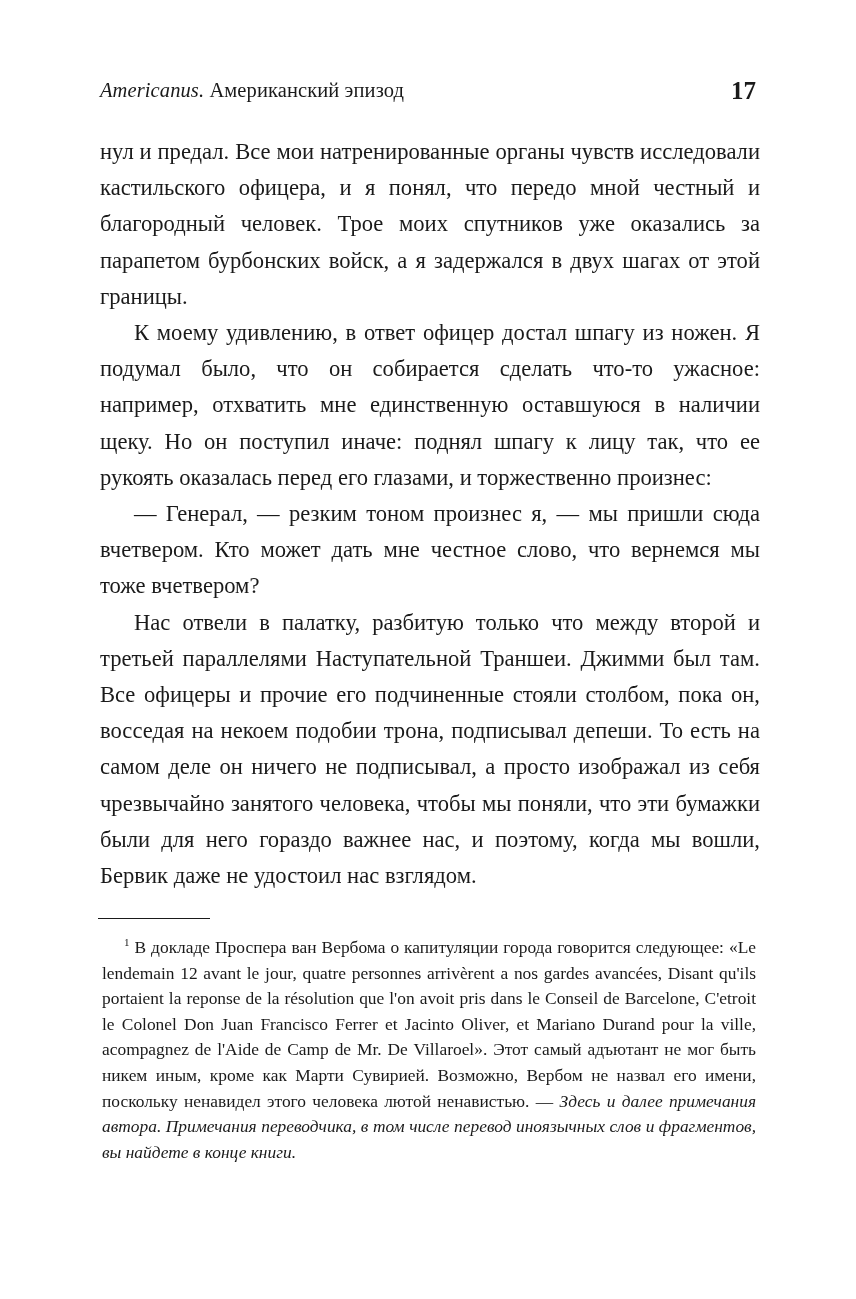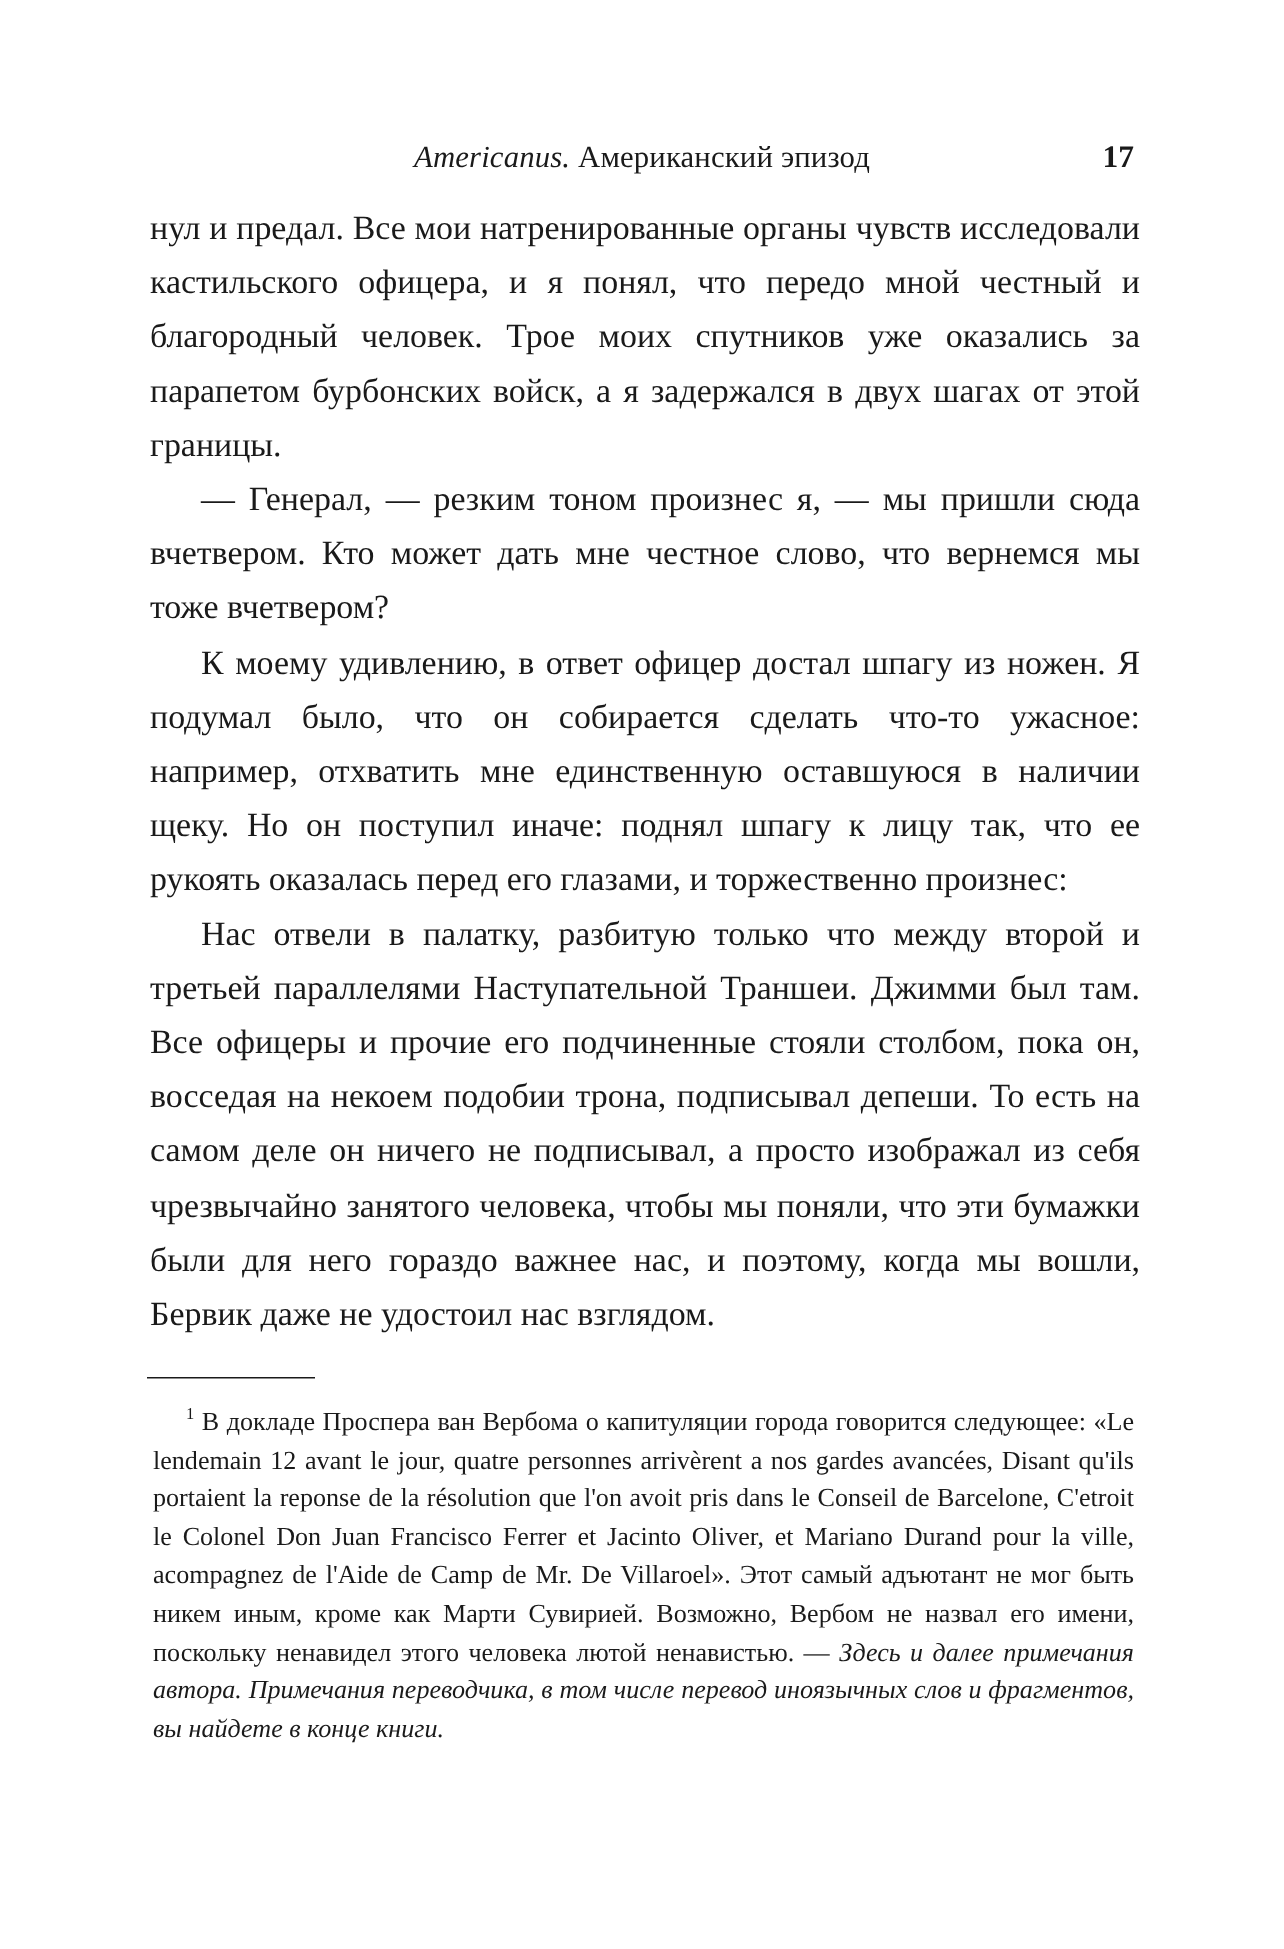--- a/index.html
+++ b/index.html
@@ -21,39 +21,38 @@
     top: 0;
     width: 856px;
     height: 1299px;
     box-sizing: border-box;
     padding: 0;
   }
   .header {
     position: absolute;
     left: 100px;
     right: 100px;
-    top: 94px;
+    top: 79px;
     height: 30px;
     display: flex;
     align-items: baseline;
-    justify-content: center;
   }
   .header-title {
     font-size: 20.5px;
     letter-spacing: 0.1px;
     white-space: nowrap;
   }
   .header-title .ital {
     font-style: italic;
   }
   .header-pageno {
     position: absolute;
     right: 0;
     top: -2px;
-    font-size: 21px;
+    font-size: 25px;
     font-weight: 700;
   }
   .body-text {
     position: absolute;
     left: 100px;
     top: 134px;
     width: 660px;
     font-size: 22.6px;
     line-height: 36.2px;
     text-align: justify;
@@ -109,22 +108,22 @@
 
   <div class="header">
     <div class="header-title">
       <span class="ital">Americanus.</span><span> Американский эпизод</span>
     </div>
     <div class="header-pageno">17</div>
   </div>
 
   <div class="body-text">
     <p class="noindent">нул и предал. Все мои натренированные органы чувств исследовали кастильского офицера, и я понял, что передо мной честный и благородный человек. Трое моих спутников уже оказались за парапетом бурбонских войск, а я задержался в двух шагах от этой границы.</p>
+    <p>К моему удивлению, в ответ офицер достал шпагу из ножен. Я подумал было, что он собирается сделать что-то ужасное: например, отхватить мне единственную оставшуюся в наличии щеку. Но он поступил иначе: поднял шпагу к лицу так, что ее рукоять оказалась перед его глазами, и торжественно произнес:</p>
     <p>— Генерал, — резким тоном произнес я, — мы пришли сюда вчетвером. Кто может дать мне честное слово, что вернемся мы тоже вчетвером?</p>
-    <p>К моему удивлению, в ответ офицер достал шпагу из ножен. Я подумал было, что он собирается сделать что-то ужасное: например, отхватить мне единственную оставшуюся в наличии щеку. Но он поступил иначе: поднял шпагу к лицу так, что ее рукоять оказалась перед его глазами, и торжественно произнес:</p>
     <p>Нас отвели в палатку, разбитую только что между второй и третьей параллелями Наступательной Траншеи. Джимми был там. Все офицеры и прочие его подчиненные стояли столбом, пока он, восседая на некоем подобии трона, подписывал депеши. То есть на самом деле он ничего не подписывал, а просто изображал из себя чрезвычайно занятого человека, чтобы мы поняли, что эти бумажки были для него гораздо важнее нас, и поэтому, когда мы вошли, Бервик даже не удостоил нас взглядом.</p>
   </div>
 
   <div class="footnote-rule"></div>
 
   <div class="footnote">
     <p><sup>1</sup> <span>В докладе Проспера ван Вербома о капитуляции города говорится следующее: «Le lendemain 12 avant le jour, quatre personnes arrivèrent a nos gardes avancées, Disant qu'ils portaient la reponse de la résolution que l'on avoit pris dans le Conseil de Barcelone, C'etroit le Colonel Don Juan Francisco Ferrer et Jacinto Oliver, et Mariano Durand pour la ville, acompagnez de l'Aide de Camp de Mr. De Villaroel». Этот самый адъютант не мог быть никем иным, кроме как Марти Сувирией. Возможно, Вербом не назвал его имени, поскольку ненавидел этого человека лютой ненавистью. — </span><span class="ital">Здесь и далее примечания автора. Примечания переводчика, в том числе перевод иноязычных слов и фрагментов, вы найдете в конце книги.</span></p>
   </div>
 
 </div>

